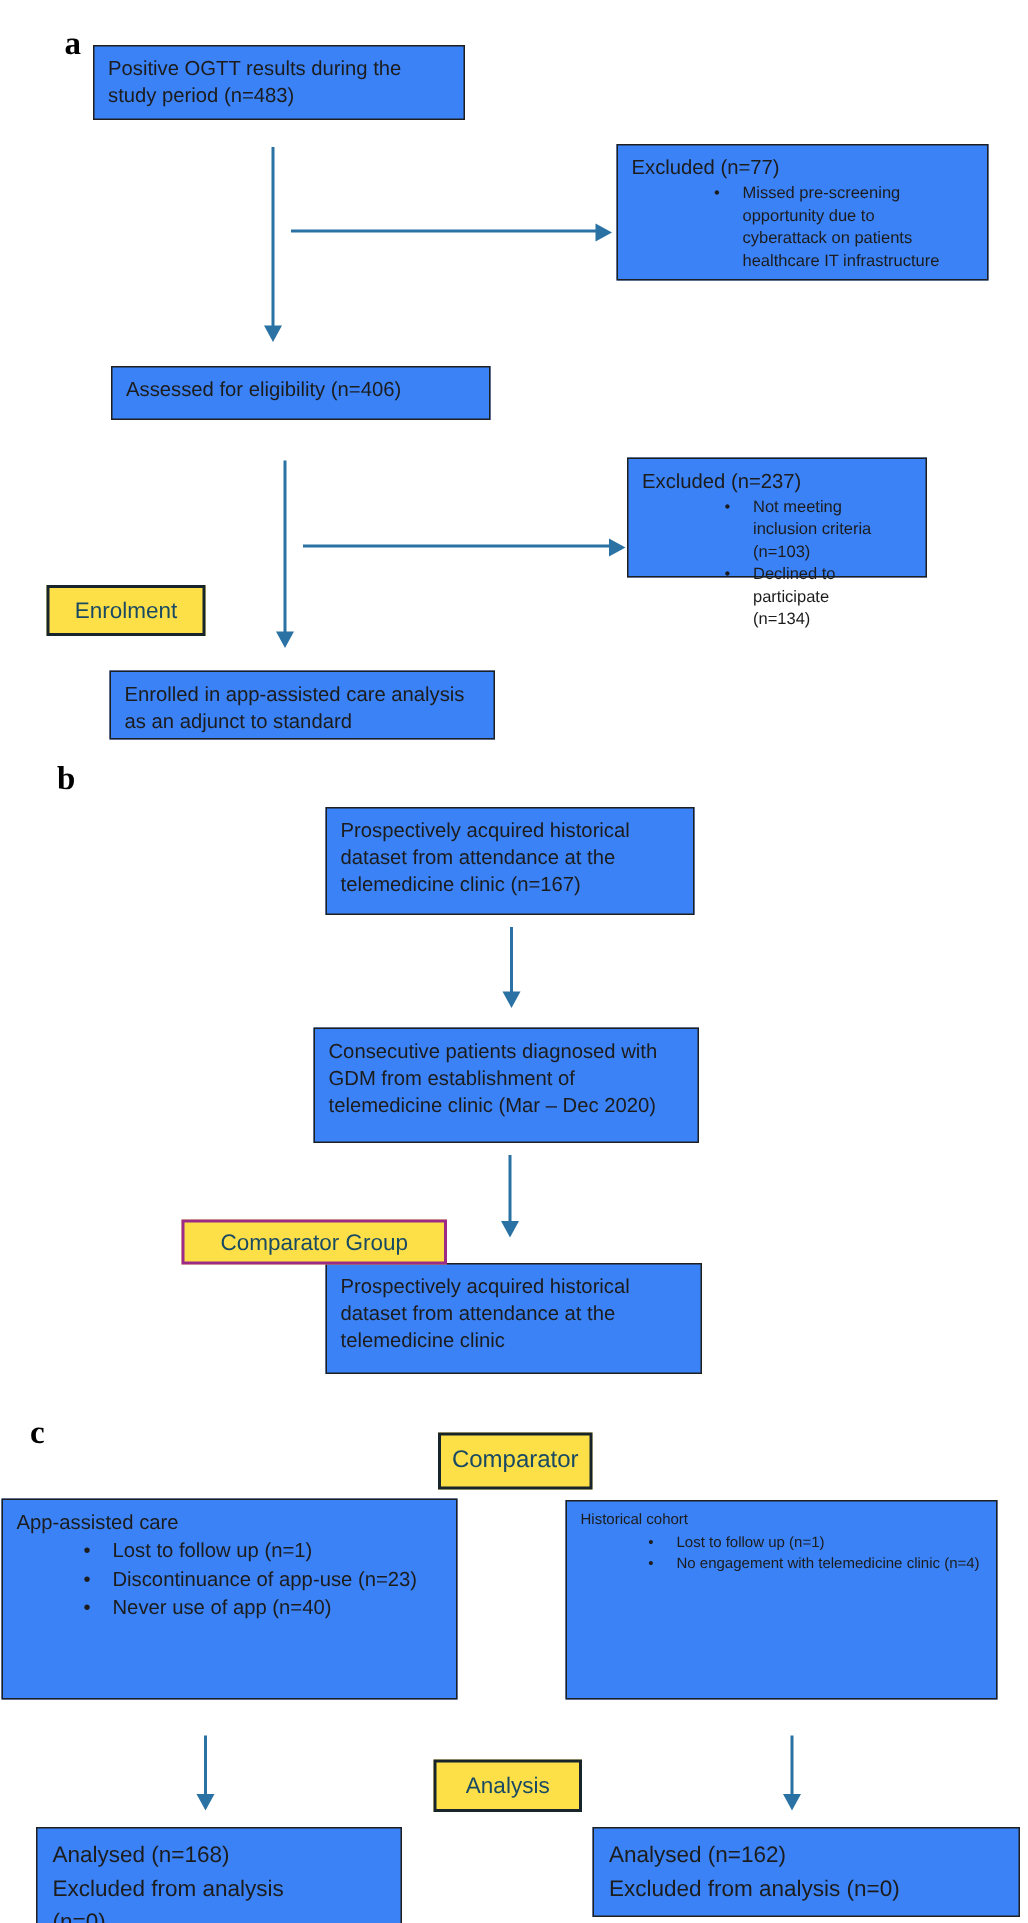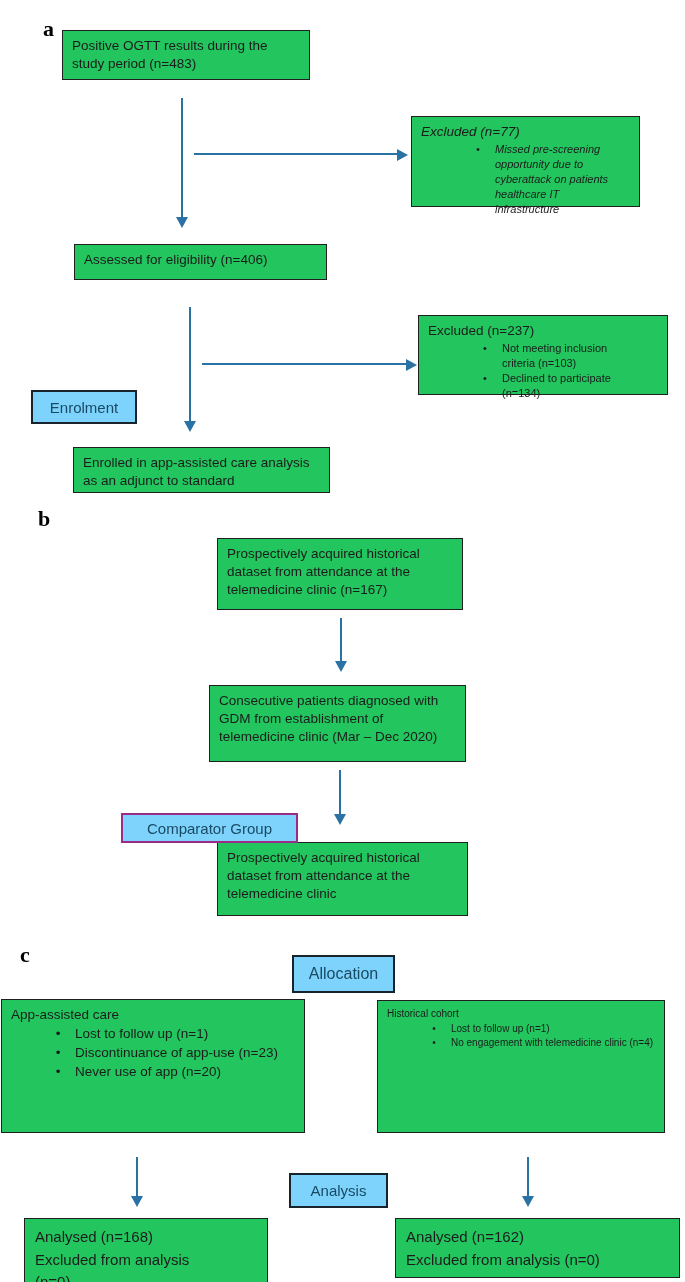--- a/index.html
+++ b/index.html
@@ -1,23 +1,23 @@
 <!DOCTYPE html>
 <html><head>
 <meta charset="utf-8">
 <style>
   html,body{margin:0;padding:0;background:#ffffff;}
   #fig{position:relative;width:685px;height:1282px;background:#ffffff;overflow:hidden;
        font-family:"Liberation Sans","DejaVu Sans",sans-serif;color:#1c1c1c;}
   .panel-letter{position:absolute;font-family:"Liberation Serif","DejaVu Serif",serif;
        font-weight:bold;font-size:22px;color:#000;}
-  .box{position:absolute;background:#22c55e;border:1.6px solid #1f1f1f;box-sizing:border-box;
+  .box{position:absolute;background:#3b82f6;border:1.6px solid #1f1f1f;box-sizing:border-box;
        font-size:13.5px;line-height:1.32;}
   .box .pad{padding:6px 9px 4px 9px;}
-  .stage{position:absolute;background:#7dd3fc;border:2px solid #17242b;box-sizing:border-box;
+  .stage{position:absolute;background:#fde047;border:2px solid #17242b;box-sizing:border-box;
        display:flex;align-items:center;justify-content:center;color:#1a4a63;font-size:15px;}
   .stage.purple{border:2.5px solid #9C2B87;margin-left:46px;}
   .vline{position:absolute;width:2px;background:#2A72A3;}
   .hline{position:absolute;height:2px;background:#2A72A3;}
   .head-down{position:absolute;width:0;height:0;border-left:6px solid transparent;
        border-right:6px solid transparent;border-top:11px solid #2A72A3;}
   .head-right{position:absolute;width:0;height:0;border-top:6px solid transparent;
        border-bottom:6px solid transparent;border-left:11px solid #2A72A3;}
   .bul{display:flex;}
   .bul .dot{flex:none;text-align:center;}
@@ -40,21 +40,21 @@
   <div class="box" style="left:62px;top:30px;width:248px;height:50px;">
     <div class="pad">Positive OGTT results during the study period (n=483)</div>
   </div>
 
   <div class="vline" style="left:181px;top:98px;height:120px;"></div>
   <div class="head-down" style="left:176px;top:217px;"></div>
 
   <div class="hline" style="left:194px;top:153px;width:204px;"></div>
   <div class="head-right" style="left:397px;top:149px;"></div>
 
-  <div class="box exc" style="left:411px;top:116px;width:229px;height:91px;font-style:italic;">
+  <div class="box exc" style="left:411px;top:96px;width:248px;height:91px;">
     <div class="pad">
       <div>Excluded (n=77)</div>
       <div class="bullets">
         <div class="bul">
           <span class="dot">•</span>
           <span>Missed pre-screening opportunity due to cyberattack on patients healthcare IT infrastructure</span>
         </div>
       </div>
     </div>
   </div>
@@ -62,21 +62,21 @@
   <div class="box" style="left:74px;top:244px;width:253px;height:36px;">
     <div class="pad">Assessed for eligibility (n=406)</div>
   </div>
 
   <div class="vline" style="left:189px;top:307px;height:115px;"></div>
   <div class="head-down" style="left:184px;top:421px;"></div>
 
   <div class="hline" style="left:202px;top:363px;width:205px;"></div>
   <div class="head-right" style="left:406px;top:359px;"></div>
 
-  <div class="box exc" style="left:418px;top:315px;width:250px;height:80px;">
+  <div class="box exc" style="left:418px;top:305px;width:200px;height:80px;">
     <div class="pad">
       <div>Excluded (n=237)</div>
       <div class="bullets">
         <div class="bul">
           <span class="dot">•</span>
           <span>Not meeting inclusion criteria (n=103)</span>
         </div>
         <div class="bul">
           <span class="dot">•</span>
           <span>Declined to participate (n=134)</span>
@@ -113,37 +113,37 @@
     <div class="pad">Prospectively acquired historical dataset from attendance at the telemedicine clinic</div>
   </div>
 
   <div class="stage purple" style="left:75px;top:813px;width:177px;height:30px;z-index:2;">
     <span>Comparator Group</span>
   </div>
 
   <div class="panel-letter" style="left:20px;top:942px;">c</div>
 
   <div class="stage" style="left:292px;top:955px;width:103px;height:38px;font-size:16px;">
-    <span>Allocation</span>
+    <span>Comparator</span>
   </div>
 
   <div class="box cbox" style="left:1px;top:999px;width:304px;height:134px;">
     <div class="pad">
       <div>App-assisted care</div>
       <div class="bul">
         <span class="dot">•</span>
         <span>Lost to follow up (n=1)</span>
       </div>
       <div class="bul">
         <span class="dot">•</span>
         <span>Discontinuance of app-use (n=23)</span>
       </div>
       <div class="bul">
         <span class="dot">•</span>
-        <span>Never use of app (n=20)</span>
+        <span>Never use of app (n=40)</span>
       </div>
     </div>
   </div>
 
   <div class="box cbox big" style="left:377px;top:1000px;width:288px;height:133px;">
     <div class="pad">
       <div>Historical cohort</div>
       <div class="bul">
         <span class="dot">•</span>
         <span>Lost to follow up (n=1)</span>

